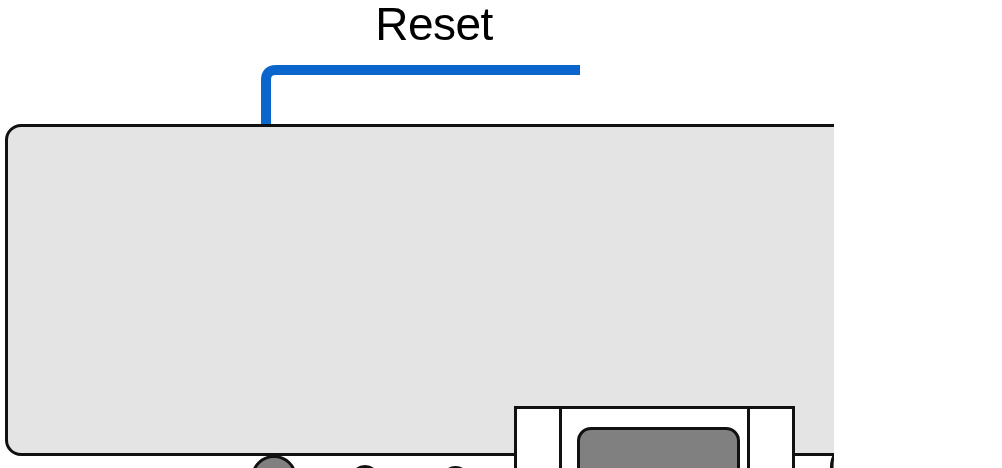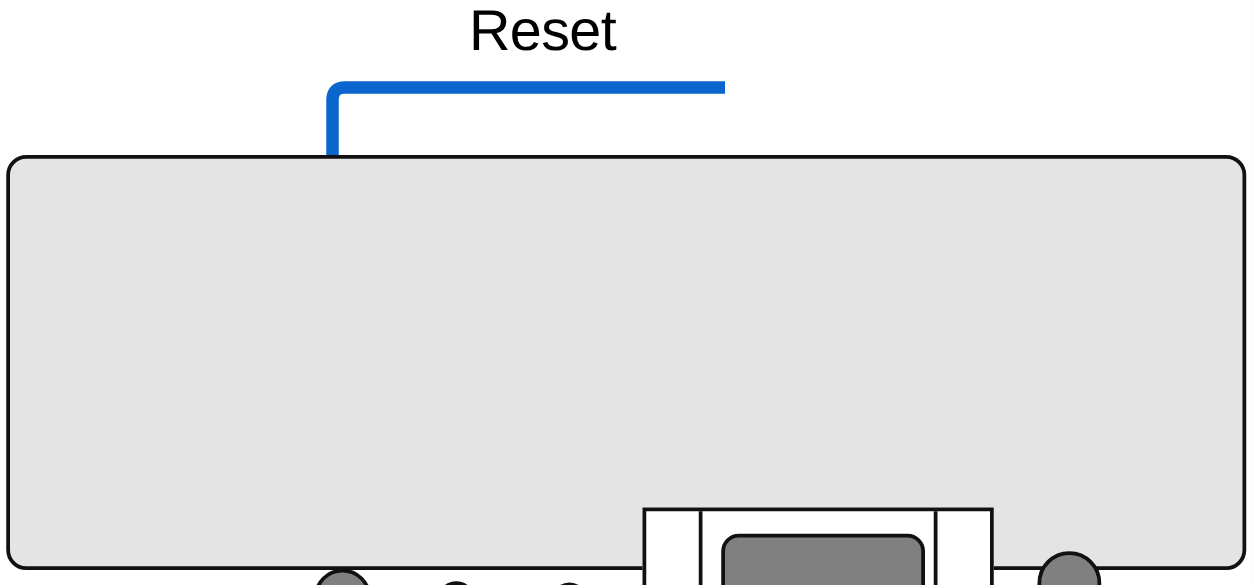--- a/index.html
+++ b/index.html
@@ -5,21 +5,21 @@
   html, body {
     margin: 0;
     padding: 0;
     background: #ffffff;
   }
   body {
     font-family: "Liberation Sans", sans-serif;
   }
   #stage {
     position: relative;
-    width: 1002px;
+    width: 834px;
     height: 468px;
     background: #ffffff;
     overflow: hidden;
   }
   
   #callout-title {
     position: absolute;
     left: 284px;
     top: -4px;
     width: 300px;

